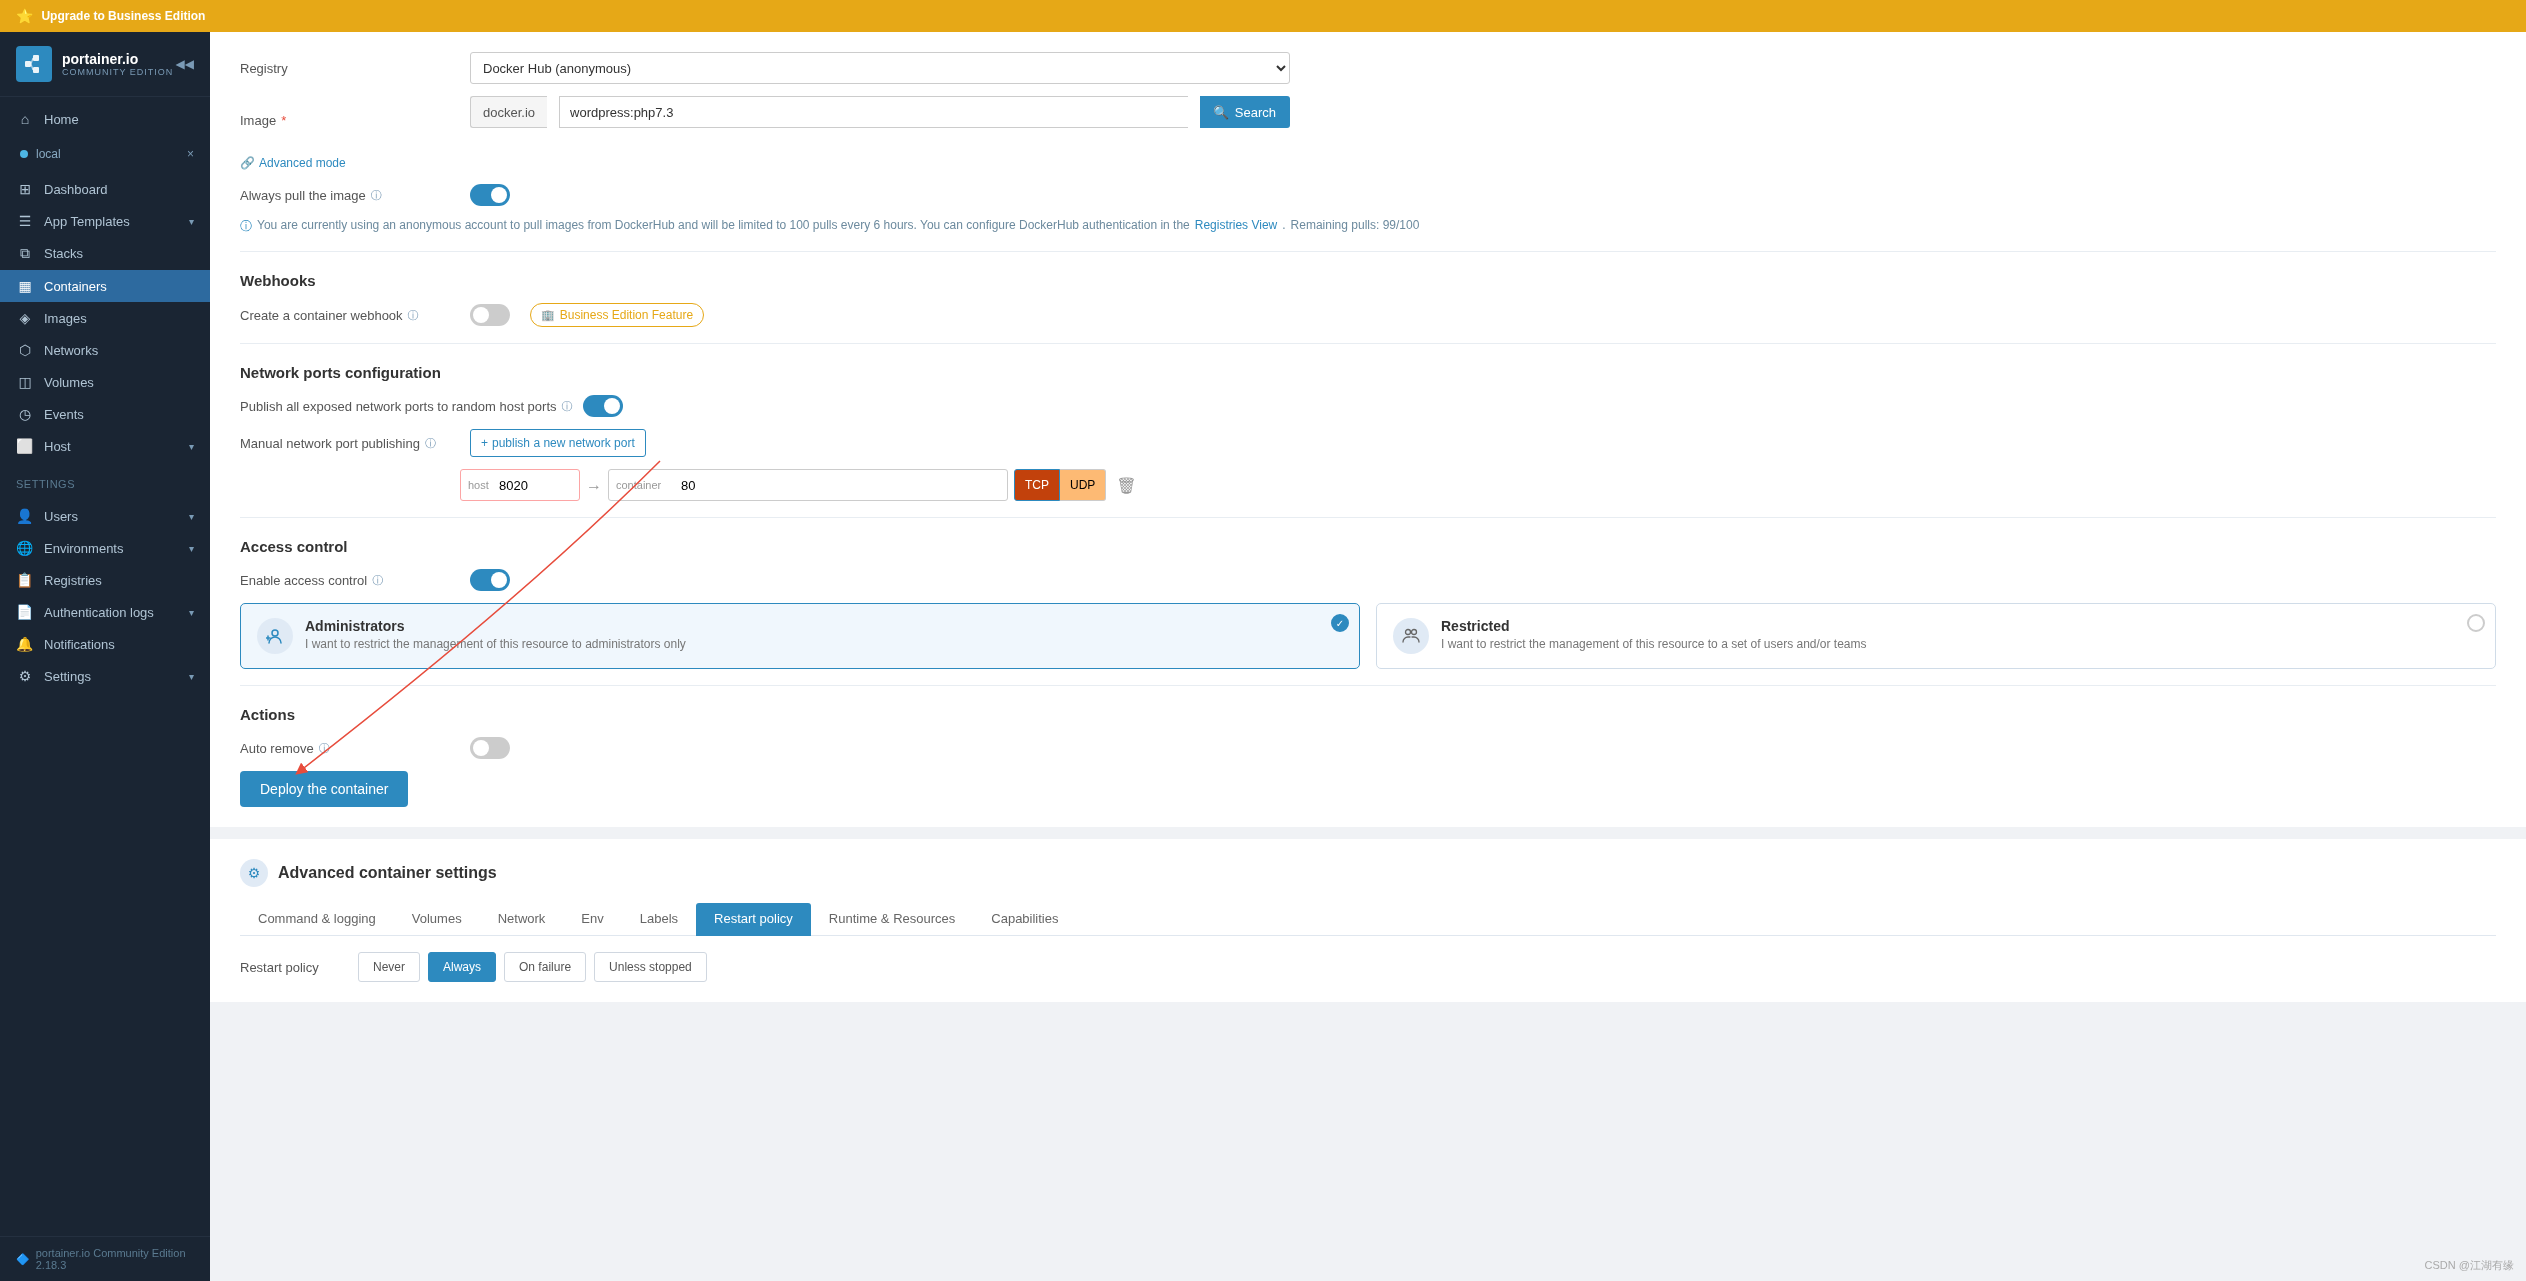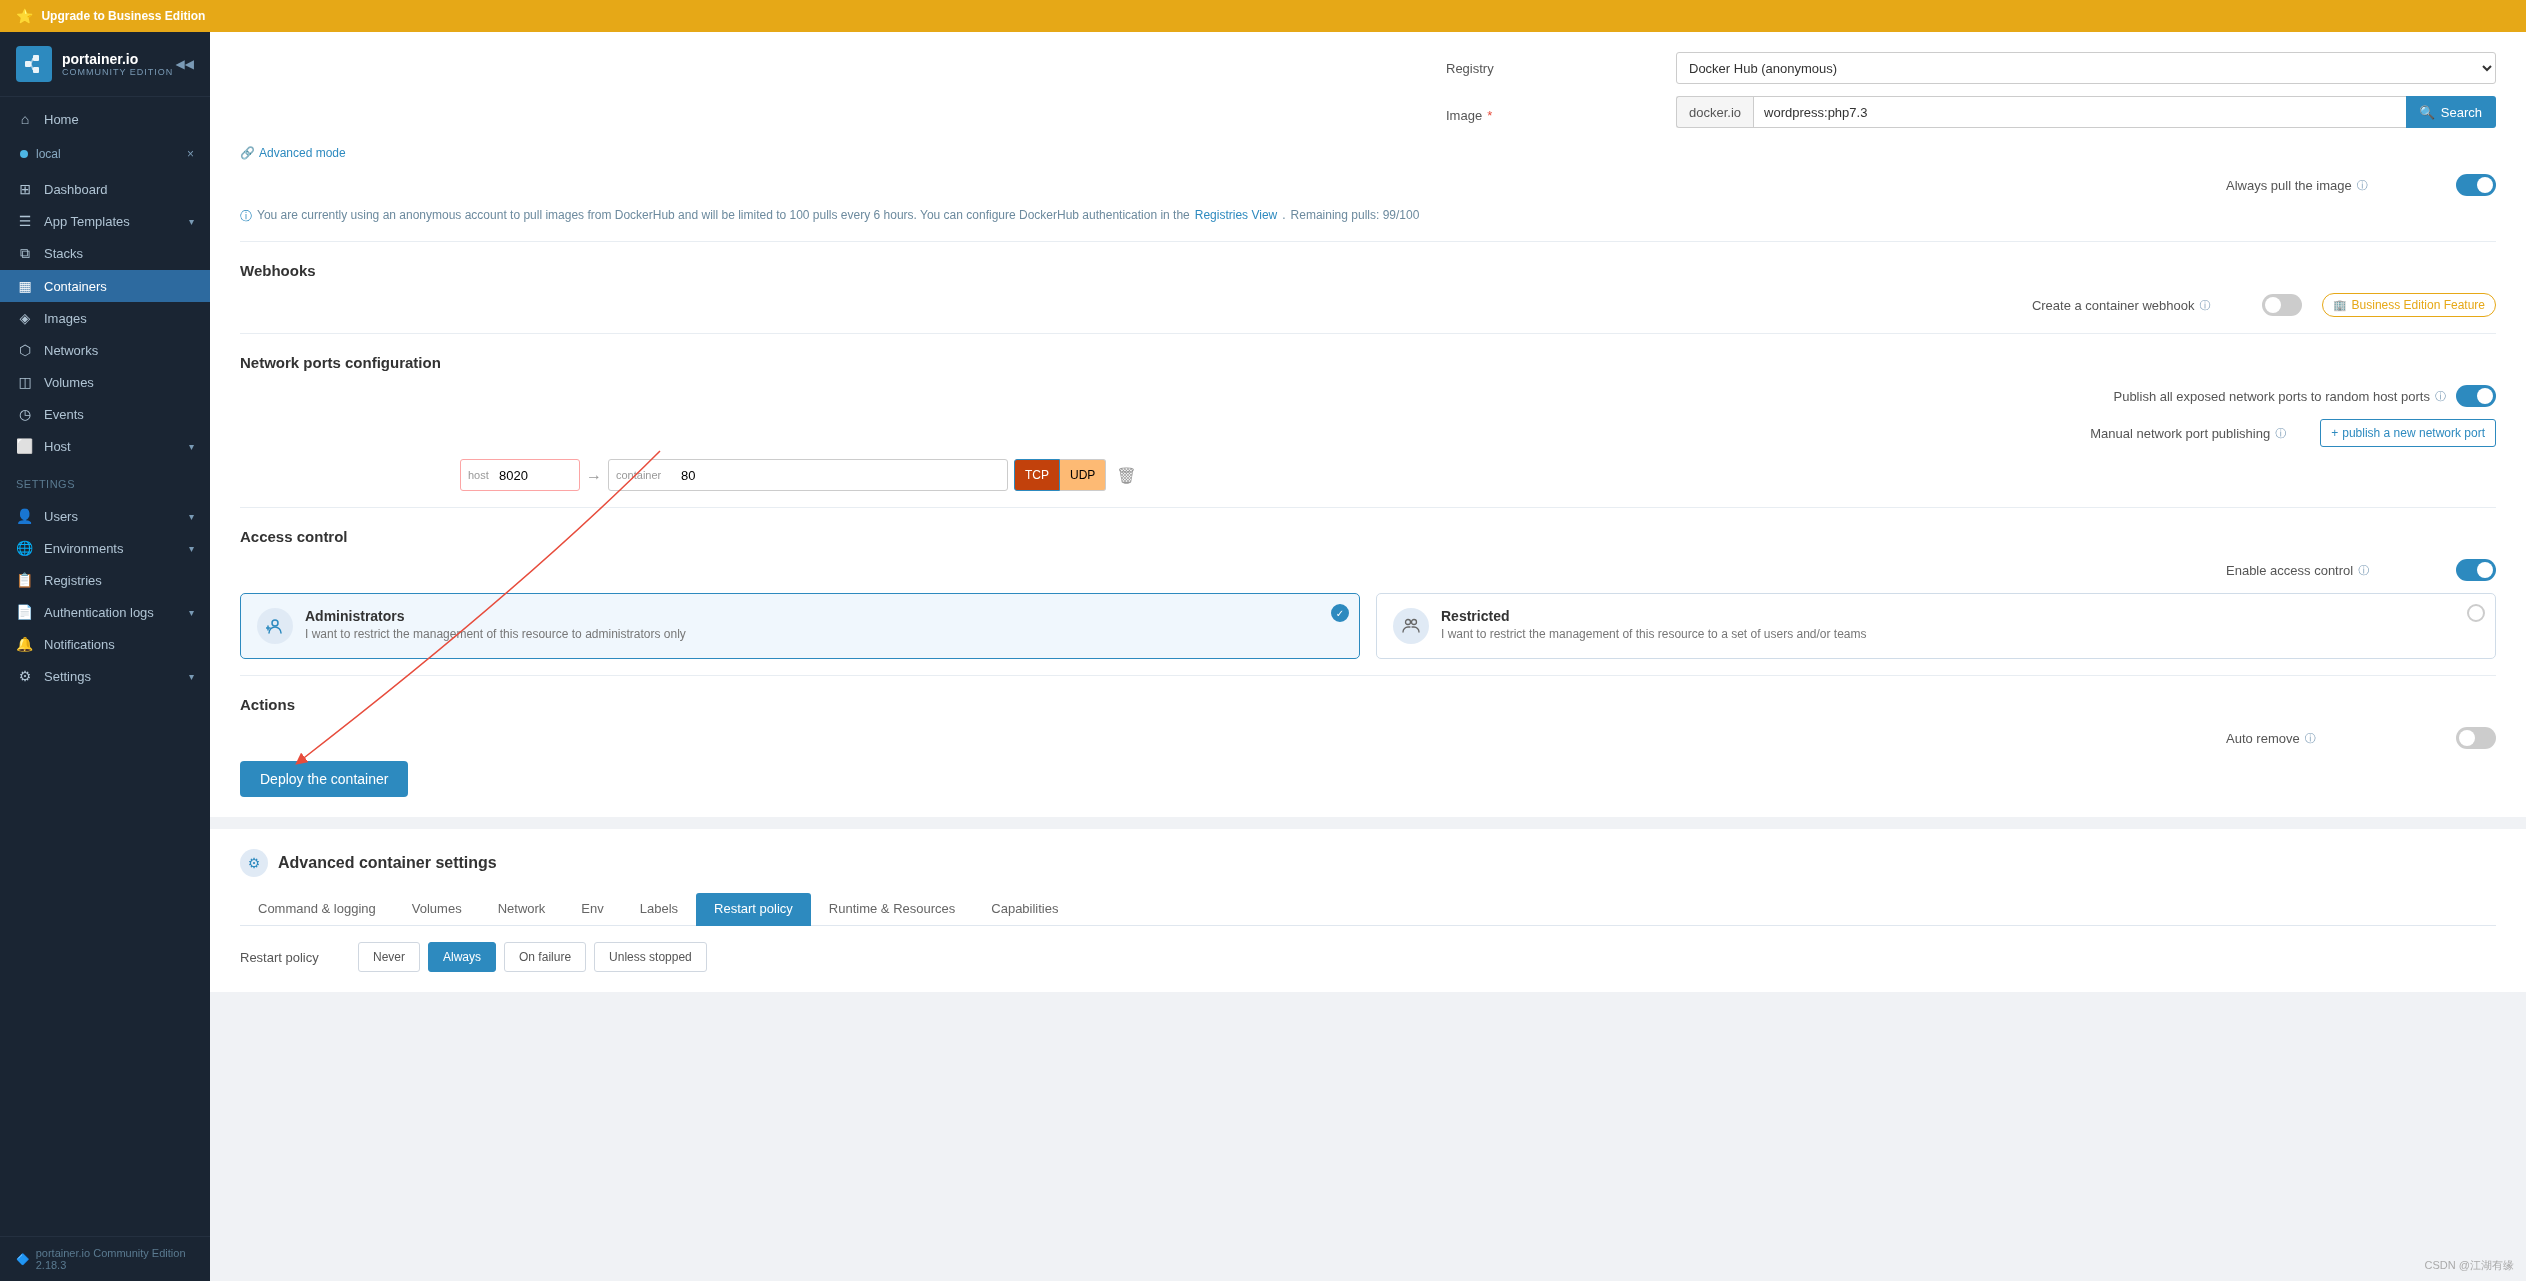--- a/index.html
+++ b/index.html
@@ -31,21 +31,21 @@
 
     .sidebar-settings-header { padding: 10px 16px 4px; font-size: 11px; color: #5a7a90; letter-spacing: 0.5px; text-transform: uppercase; }
 
     .sidebar-bottom { margin-top: auto; padding: 10px 16px; border-top: 1px solid #243040; }
     .sidebar-version { font-size: 11px; color: #5a7a90; display: flex; align-items: center; gap: 6px; }
 
     
     .main-content { flex: 1; overflow-y: auto; background: #f0f2f5; }
 
     .content-panel { background: #fff; margin: 0; padding: 20px 30px; }
-    .form-row { display: flex; align-items: center; margin-bottom: 12px; gap: 10px; justify-content: flex-end; }
+    .form-row { display: flex; align-items: center; margin-bottom: 12px; gap: 10px; }
     .form-label { min-width: 220px; color: #555; font-size: 13px; display: flex; align-items: center; gap: 5px; }
     .form-label .required { color: #e74c3c; }
     .help-icon { color: #7a9ab5; font-size: 11px; cursor: pointer; }
 
     .form-control { flex: 1; height: 32px; border: 1px solid #ccc; border-radius: 3px; padding: 0 10px; font-size: 13px; color: #333; }
 
     .select-control { flex: 1; height: 32px; border: 1px solid #ccc; border-radius: 3px; padding: 0 8px; font-size: 13px; color: #333; background: #fff; cursor: pointer; }
     .toggle { position: relative; width: 40px; height: 22px; }
     .toggle input { opacity: 0; width: 0; height: 0; }
     .toggle-slider { position: absolute; top: 0; left: 0; right: 0; bottom: 0; background: #ccc; border-radius: 22px; cursor: pointer; transition: 0.3s; }
@@ -57,21 +57,21 @@
     .info-text { font-size: 12px; color: #6c8a9e; margin-bottom: 12px; display: flex; align-items: flex-start; gap: 5px; }
     .info-text a { color: #2d8abf; text-decoration: none; }
 
     
     .advanced-mode-link { color: #2d8abf; font-size: 12px; cursor: pointer; display: flex; align-items: center; gap: 4px; margin-bottom: 14px; }
 
     
     .section-heading { font-size: 15px; font-weight: 600; color: #333; margin-bottom: 14px; padding-top: 4px; }
 
     
-    .image-row { display: flex; align-items: center; gap: 0; margin-bottom: 6px; }
+    .image-row { display: flex; align-items: center; gap: 12px; margin-bottom: 16px; }
     .image-prefix { height: 32px; padding: 0 12px; border: 1px solid #ccc; border-right: none; border-radius: 3px 0 0 3px; background: #f5f5f5; display: flex; align-items: center; font-size: 13px; color: #555; }
     .image-input { flex: 1; height: 32px; border: 1px solid #ccc; border-radius: 0; padding: 0 10px; font-size: 13px; border-left: none; border-right: none; }
     .search-btn { height: 32px; padding: 0 14px; background: #2d8abf; color: #fff; border: none; border-radius: 0 3px 3px 0; cursor: pointer; font-size: 13px; display: flex; align-items: center; gap: 5px; }
 
     
     .business-badge { display: inline-flex; align-items: center; gap: 5px; padding: 4px 10px; border: 1.5px solid #e6a817; border-radius: 20px; color: #e6a817; font-size: 12px; font-weight: 500; cursor: pointer; }
     .business-badge-icon { font-size: 11px; }
 
     
     .port-row { display: flex; align-items: center; gap: 6px; margin-bottom: 8px; }

